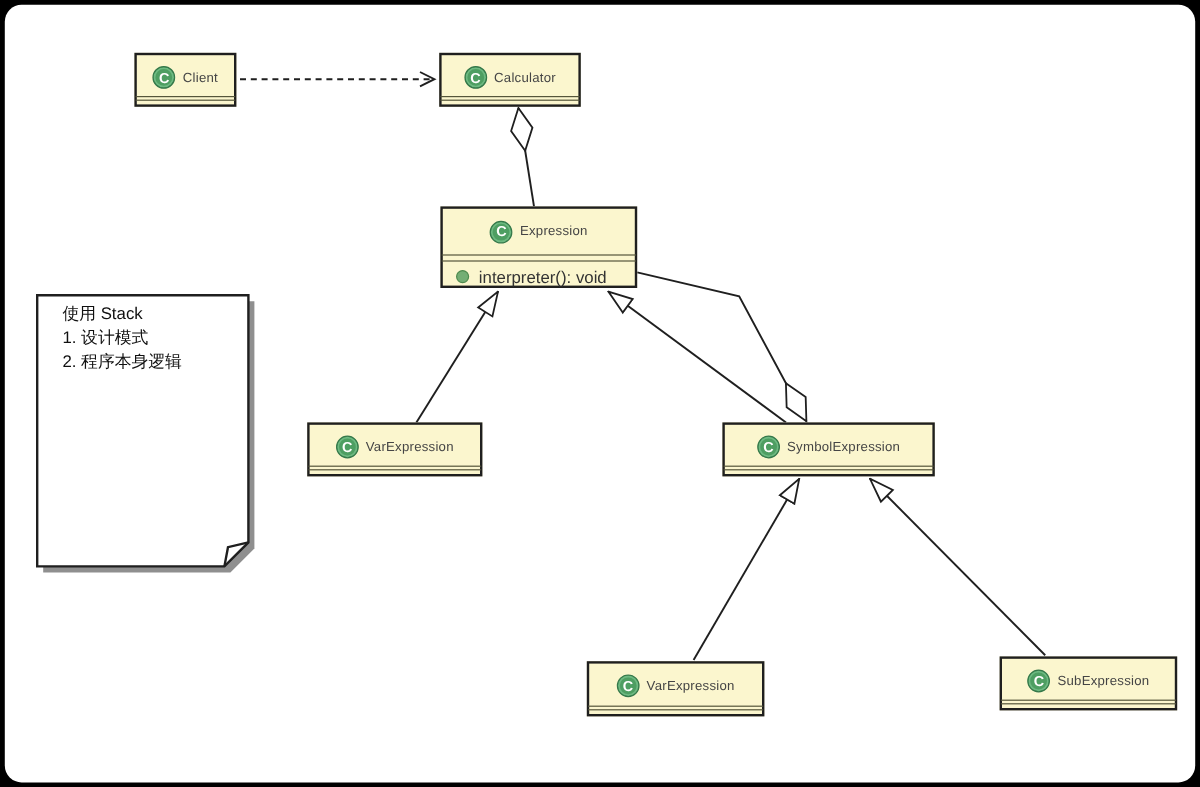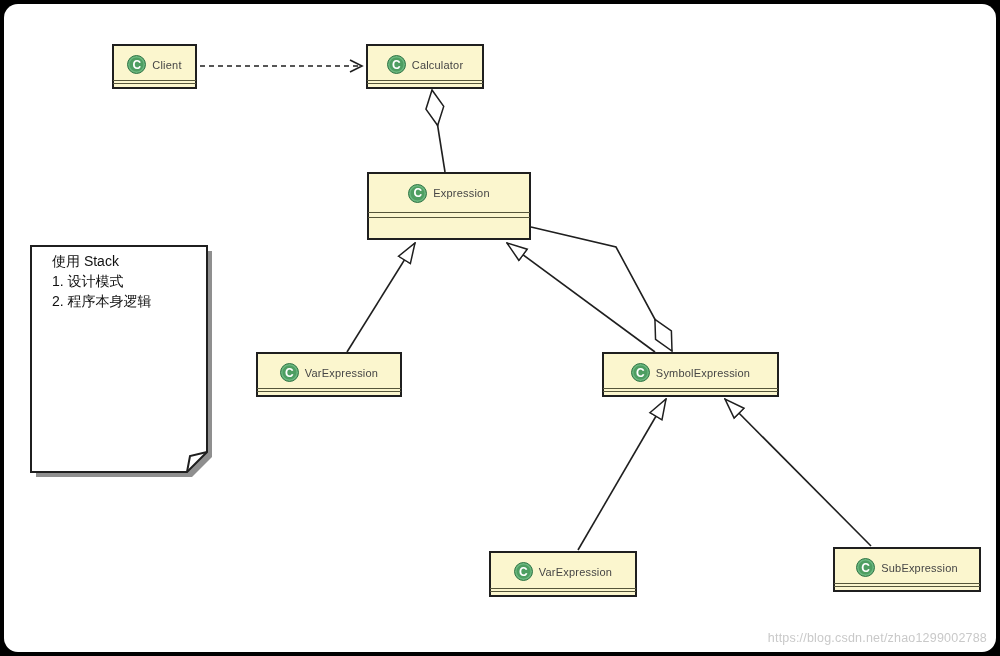--- a/index.html
+++ b/index.html
@@ -48,21 +48,20 @@
   .watermark{
     position:absolute;right:9px;bottom:7px;z-index:0;
     font-size:12.5px;color:#c9c9c9;letter-spacing:.2px;white-space:nowrap;
   }
 </style>
 </head>
 <body>
 
 <div class="canvas">
 
-  <div class="watermark">https://blog.csdn.net/zhao1299002788</div>
 
   <svg class="layer" viewBox="0 0 1000 656">
     <defs>
       <marker id="tri" markerUnits="userSpaceOnUse" markerWidth="22" markerHeight="18" refX="21" refY="9" orient="auto">
         <path d="M1,2 L21,9 L1,16 Z" fill="#ffffff" stroke="#1f1f1f" stroke-width="1.5"></path>
       </marker>
       <marker id="dia" markerUnits="userSpaceOnUse" markerWidth="40" markerHeight="22" refX="38" refY="11" orient="auto">
         <path d="M2,11 L20,2 L38,11 L20,20 Z" fill="#ffffff" stroke="#1f1f1f" stroke-width="1.5"></path>
       </marker>
       <marker id="openarrow" markerUnits="userSpaceOnUse" markerWidth="16" markerHeight="16" refX="14" refY="8" orient="auto">
@@ -116,20 +115,24 @@
         <div class="sep-line"></div>
     </div>
   </div>
 
   <div class="uml-class tall" style="left:363px;top:168px;width:164px;height:68px;">
     <div class="uml-title">
       <span class="c-icon">C</span>
       <span class="cls-name">Expression</span>
     </div>
     <div class="dbl-sep"></div>
+    <div class="method-row">
+      <span class="method-dot"></span>
+      <span>interpreter(): void</span>
+    </div>
   </div>
 
   <div class="uml-class" style="left:252px;top:348px;width:146px;height:45px;">
     <div class="uml-title">
       <span class="c-icon">C</span>
       <span class="cls-name">VarExpression</span>
     </div>
     <div class="empty-compartments">
       <div class="sep-line"></div>
         <div class="sep-line"></div>

